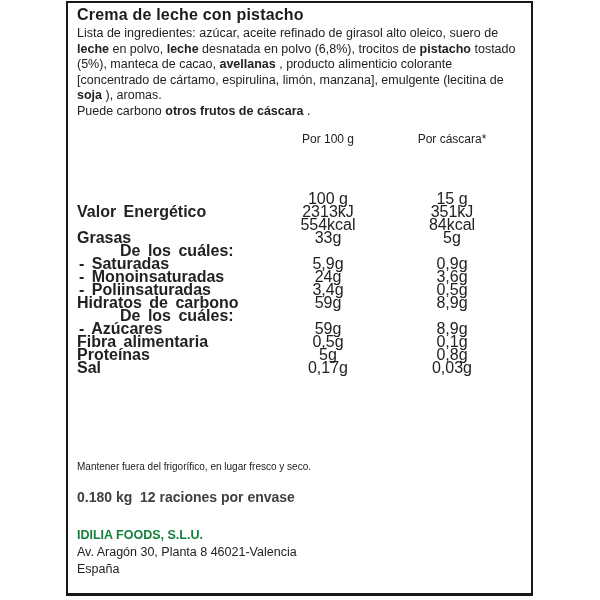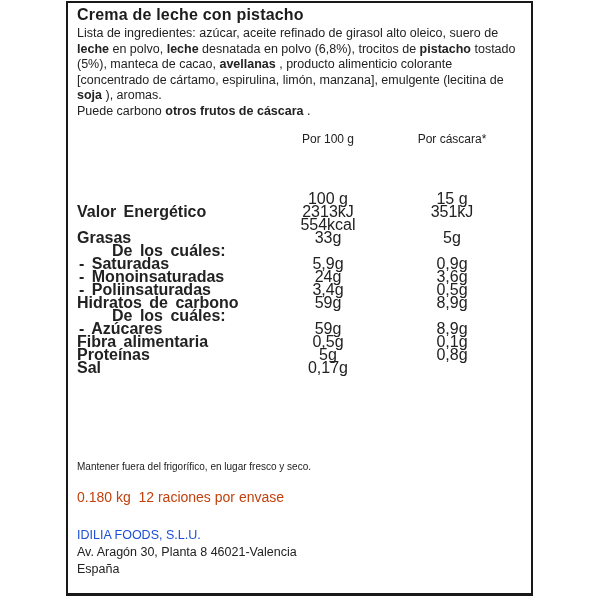--- a/index.html
+++ b/index.html
@@ -54,21 +54,21 @@
     font-size: 16px;
   }
   .lbl {
     position: absolute;
     left: 0;
     top: 0;
     white-space: pre;
     word-spacing: 3px;
     font-weight: bold;
   }
-  .lbl.ind-a { left: 8px; padding-left: 27px; }
+  .lbl.ind-a { left: 16px; padding-left: 27px; }
   .lbl.ind-b { left: 2px; }
   .c1 {
     position: absolute;
     left: 181px;
     width: 140px;
     top: 0;
     text-align: center;
   }
   .c2 {
     position: absolute;
@@ -77,30 +77,30 @@
     top: 0;
     text-align: center;
   }
   .storage {
     top: 458px;
     font-size: 10px;
   }
   .net-weight {
     top: 486px;
     font-size: 14px;
-    font-weight: normal;
+    font-weight: bold;
     white-space: pre;
-    color: #c2410c;
+    color: #404040;
   }
   .manufacturer {
     top: 524px;
     font-size: 12.5px;
     line-height: 17px;
   }
-  .mfr-name { font-weight: normal; color: #1d4ed8; }
+  .mfr-name { font-weight: bold; color: #15803d; }
 </style>
 </head>
 <body>
 
 <div class="label-box">
 
   <div class="abs title">Crema de leche con pistacho</div>
 
   <div class="abs ingredients">
     <div><span>Lista de ingredientes: azúcar, aceite refinado de girasol alto oleico, suero de </span><b>leche</b><span> en polvo, </span><b>leche</b><span> desnatada en polvo (6,8%), trocitos de </span><b>pistacho</b><span> tostado (5%), manteca de cacao, </span><b>avellanas</b><span> , producto alimenticio colorante [concentrado de cártamo, espirulina, limón, manzana], emulgente (lecitina de </span><b>soja</b><span> ), aromas.</span></div>
@@ -119,20 +119,21 @@
       <span class="c2">15 g</span>
     </div>
     <div class="trow">
       <span class="lbl">Valor Energético</span>
       <span class="c1">2313kJ</span>
       <span class="c2">351kJ</span>
     </div>
     <div class="trow">
       <span class="lbl"></span>
       <span class="c1">554kcal</span>
+      <span class="c2">84kcal</span>
     </div>
     <div class="trow">
       <span class="lbl">Grasas</span>
       <span class="c1">33g</span>
       <span class="c2">5g</span>
     </div>
     <div class="trow">
       <span class="lbl ind-a">De los cuáles:</span>
       <span class="c1"></span>
       <span class="c2"></span>
@@ -173,20 +174,21 @@
       <span class="c2">0,1g</span>
     </div>
     <div class="trow">
       <span class="lbl">Proteínas</span>
       <span class="c1">5g</span>
       <span class="c2">0,8g</span>
     </div>
     <div class="trow">
       <span class="lbl">Sal</span>
       <span class="c1">0,17g</span>
+      <span class="c2">0,03g</span>
     </div>
   </div>
 
   <div class="abs storage">Mantener fuera del frigorífico, en lugar fresco y seco.</div>
 
   <div class="abs net-weight">0.180 kg  12 raciones por envase</div>
 
   <div class="abs manufacturer">
     <div class="mfr-name">IDILIA FOODS, S.L.U.</div>
     <div>Av. Aragón 30, Planta 8 46021-Valencia</div>

